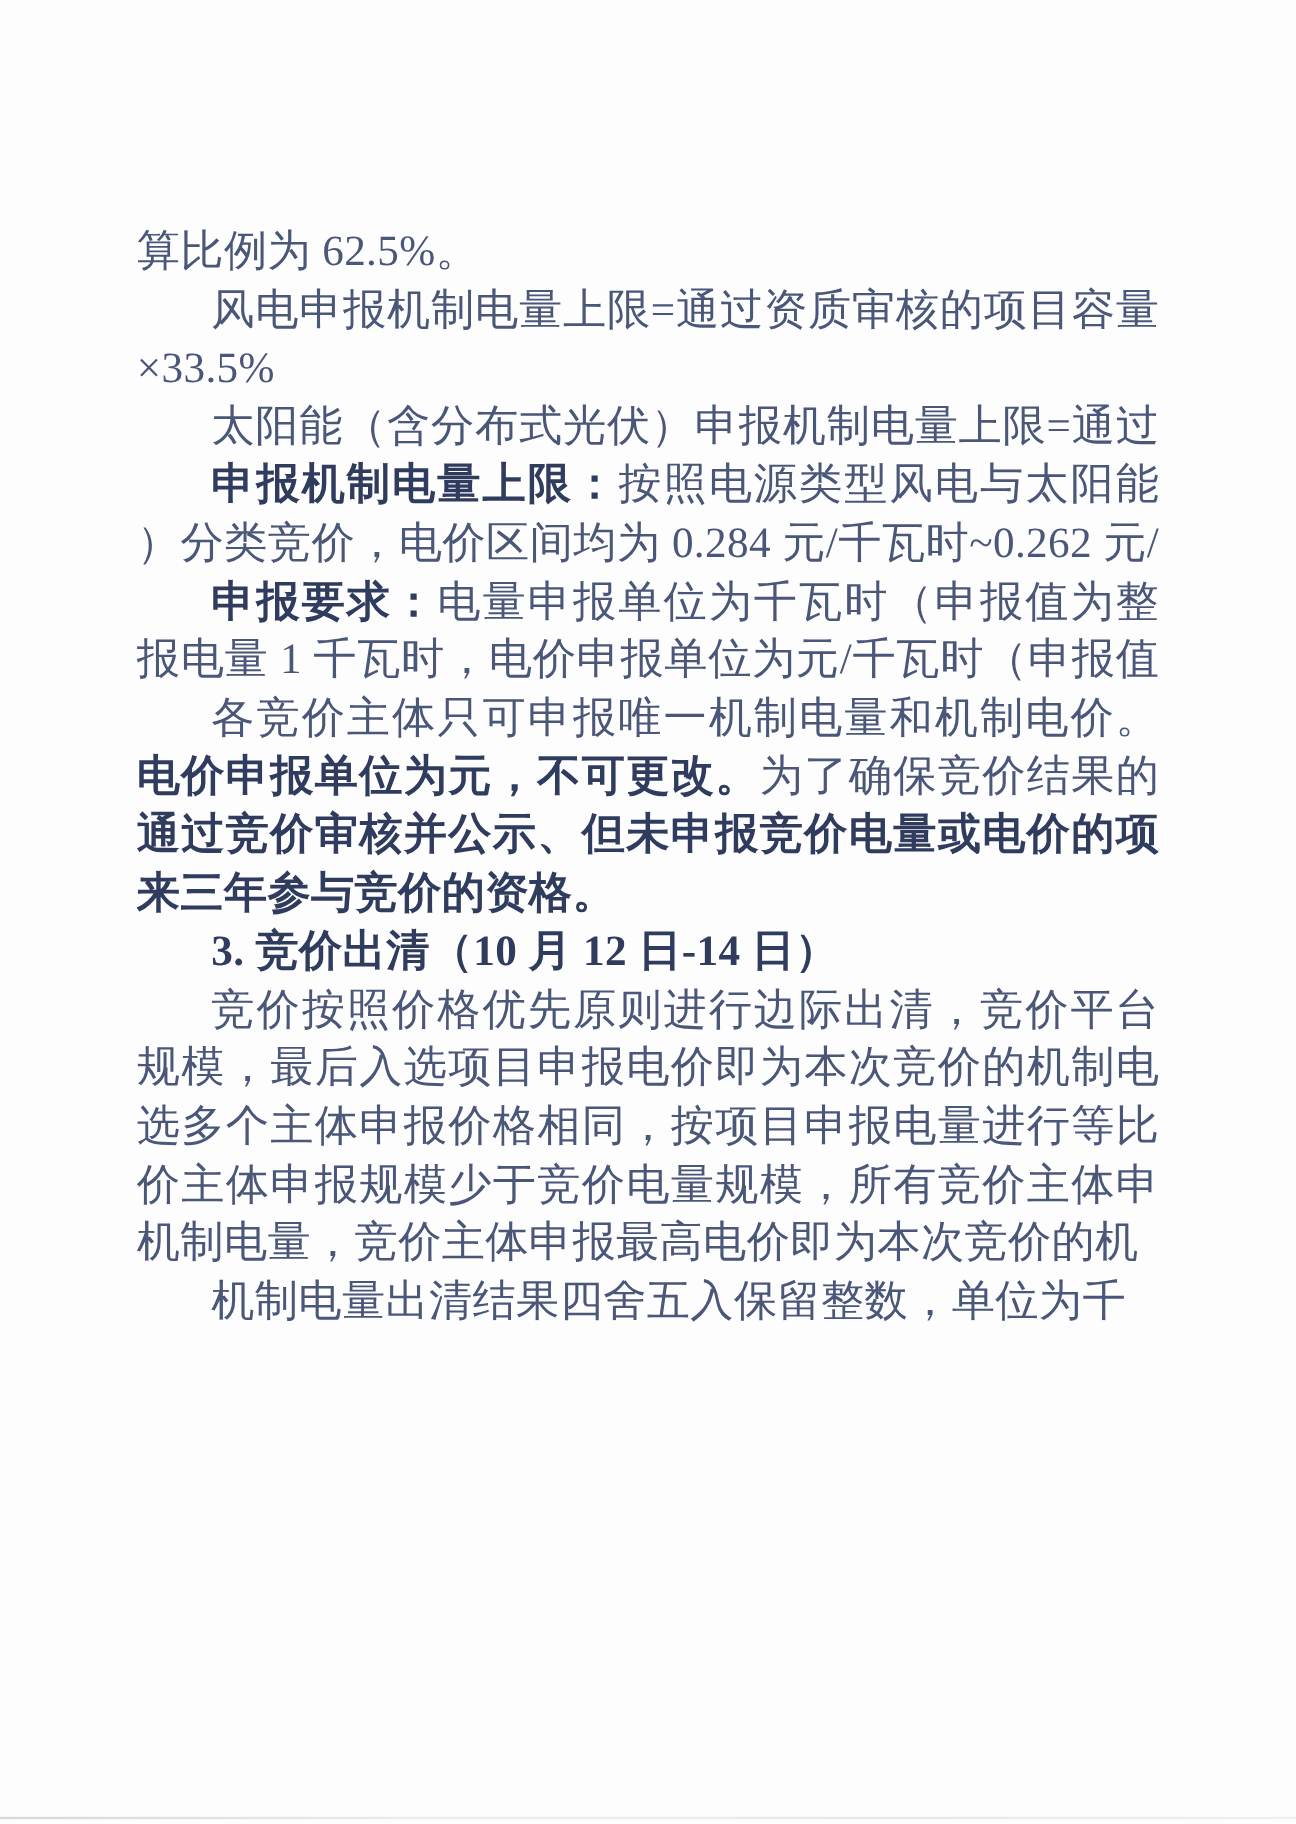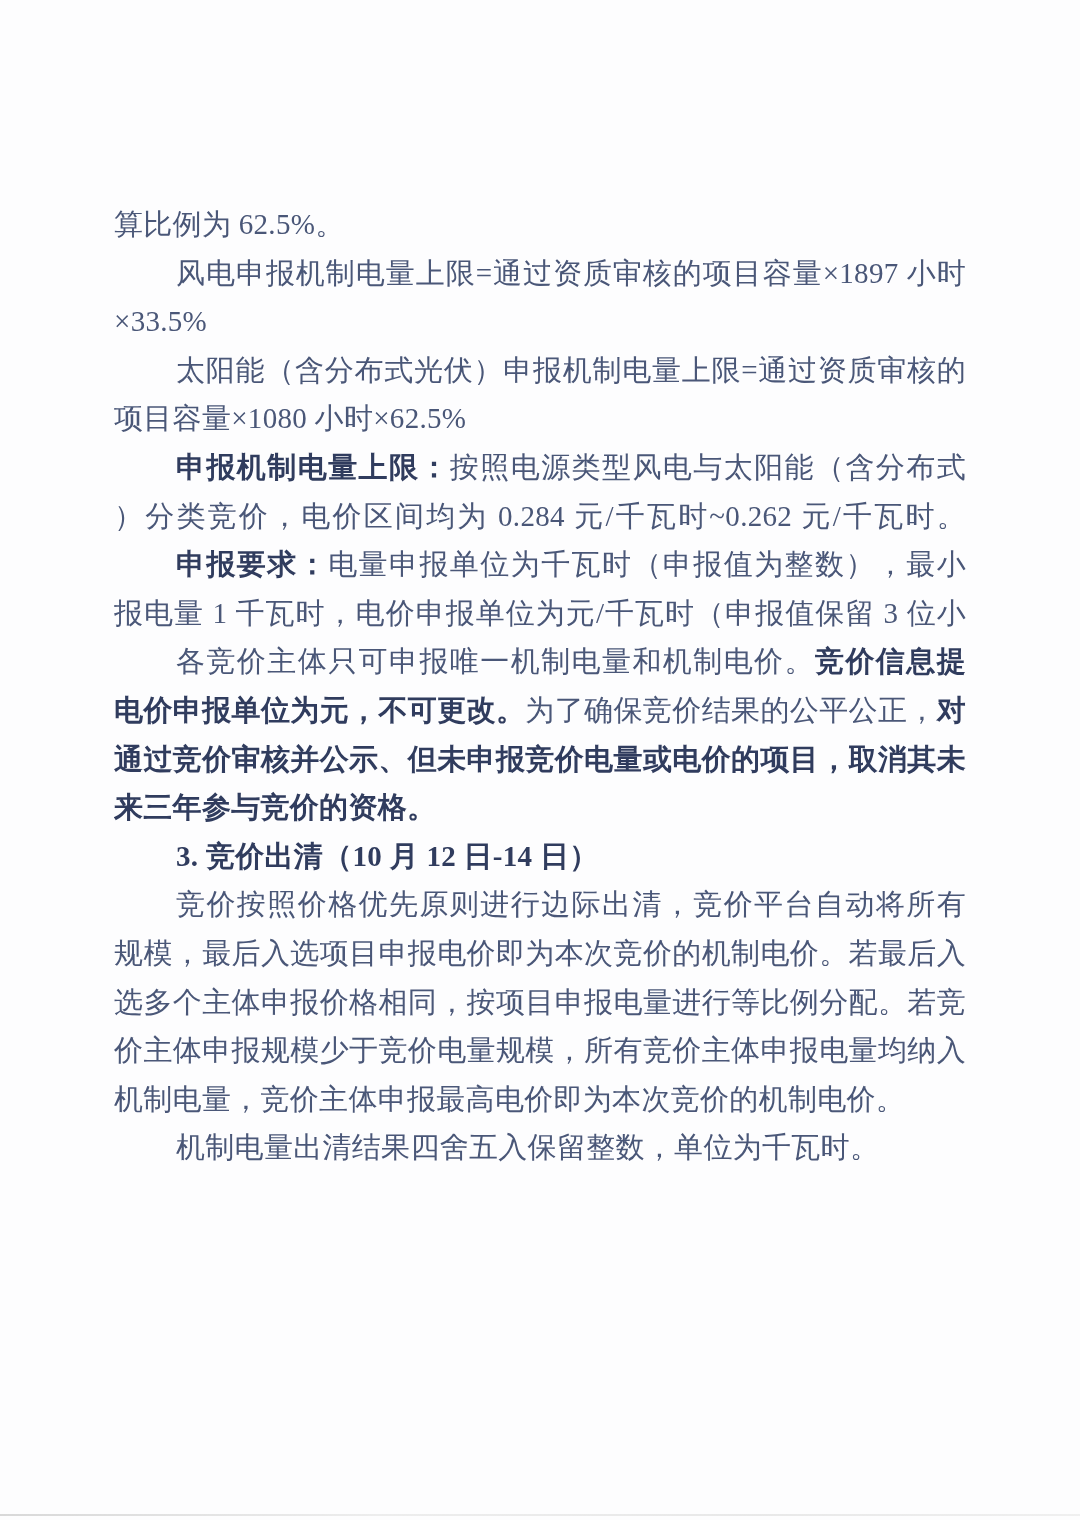--- a/index.html
+++ b/index.html
@@ -15,23 +15,23 @@
     font-family: "Liberation Serif", "DejaVu Serif", serif;
   }
   .page {
     position: absolute;
     inset: 0;
     background: #fdfdfe;
   }
   .content {
     position: absolute;
     left: 114px;
-    top: 200px;
+    top: 185px;
     width: 852px;
-    font-size: 29px;
+    font-size: 36px;
     line-height: 48.6px;
     color: #4a5778;
     letter-spacing: 0.3px;
   }
   .line {
     margin: 0;
     padding: 0;
     height: 48.6px;
     overflow: hidden;
     text-align: left;
@@ -61,21 +61,20 @@
   <div class="content">
 
     <p class="line"><span class="seg">算比例为 62.5%。</span></p>
 
     <p class="line i j"><span class="seg">风电申报机制电量上限=通过资质审核的项目容量×1897 小时</span></p>
 
     <p class="line"><span class="seg">×33.5%</span></p>
 
     <p class="line i j"><span class="seg">太阳能（含分布式光伏）申报机制电量上限=通过资质审核的</span></p>
 
-    <p class="line"><span class="seg">项目容量×1080 小时×62.5%</span></p>
 
     <p class="line i j"><span class="seg b">申报机制电量上限：</span><span class="seg">按照电源类型风电与太阳能（含分布式光伏</span></p>
 
     <p class="line j"><span class="seg">）分类竞价，电价区间均为 0.284 元/千瓦时~0.262 元/千瓦时。</span></p>
 
     <p class="line i j"><span class="seg b">申报要求：</span><span class="seg">电量申报单位为千瓦时（申报值为整数），最小申</span></p>
 
     <p class="line j"><span class="seg">报电量 1 千瓦时，电价申报单位为元/千瓦时（申报值保留 3 位小数</span></p>
 
 

